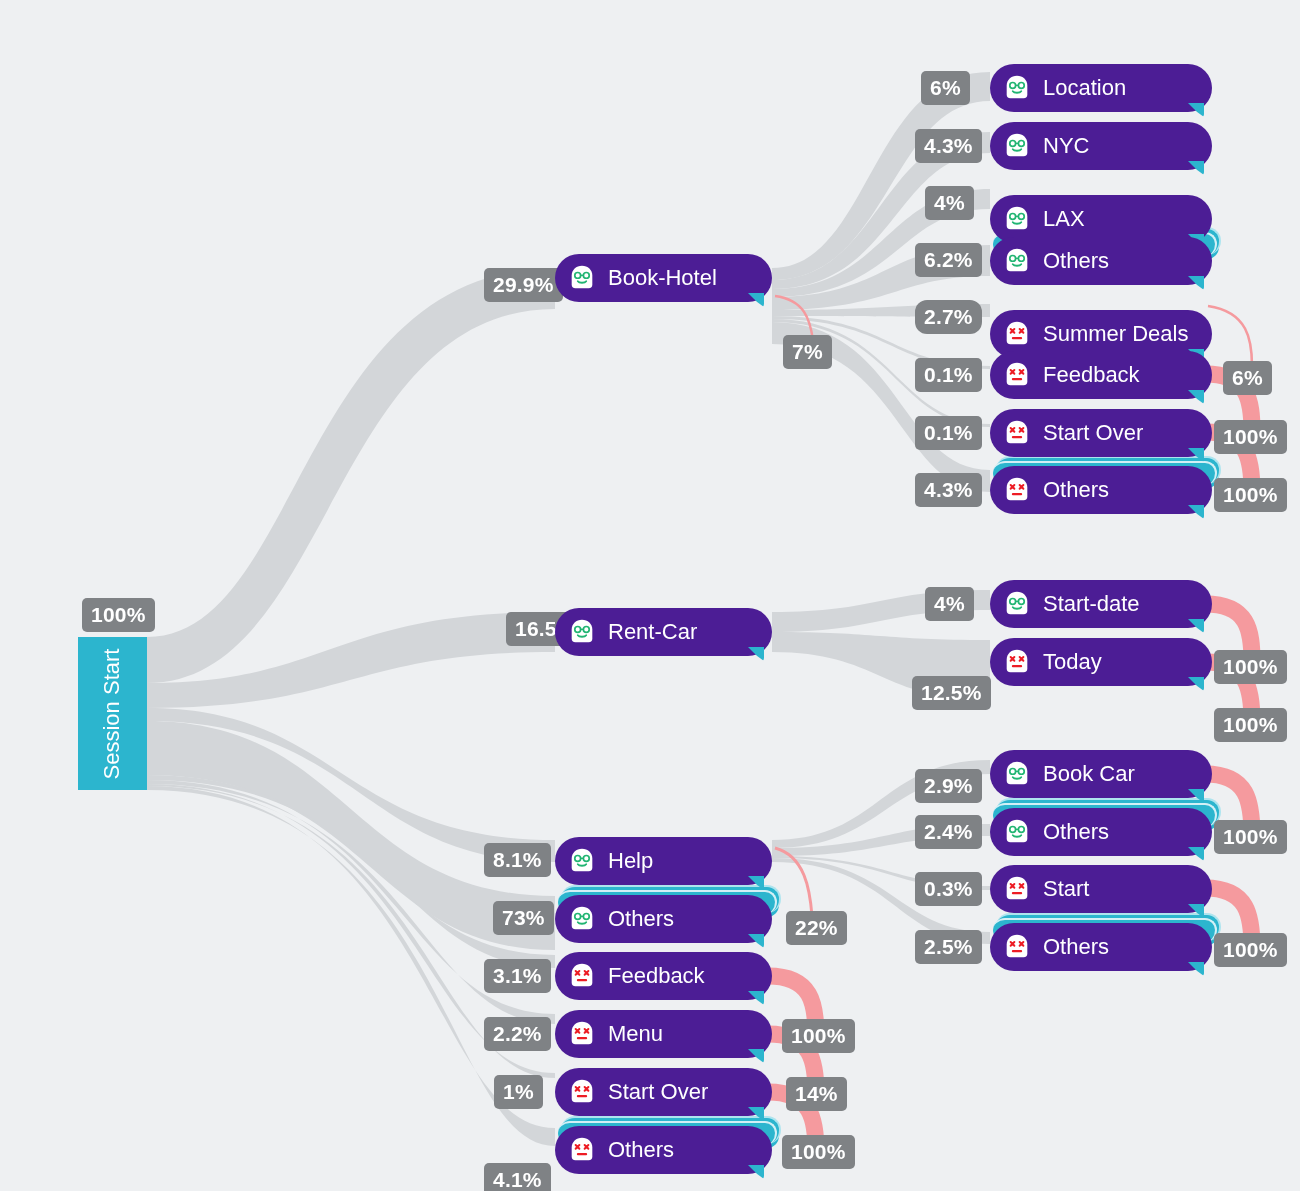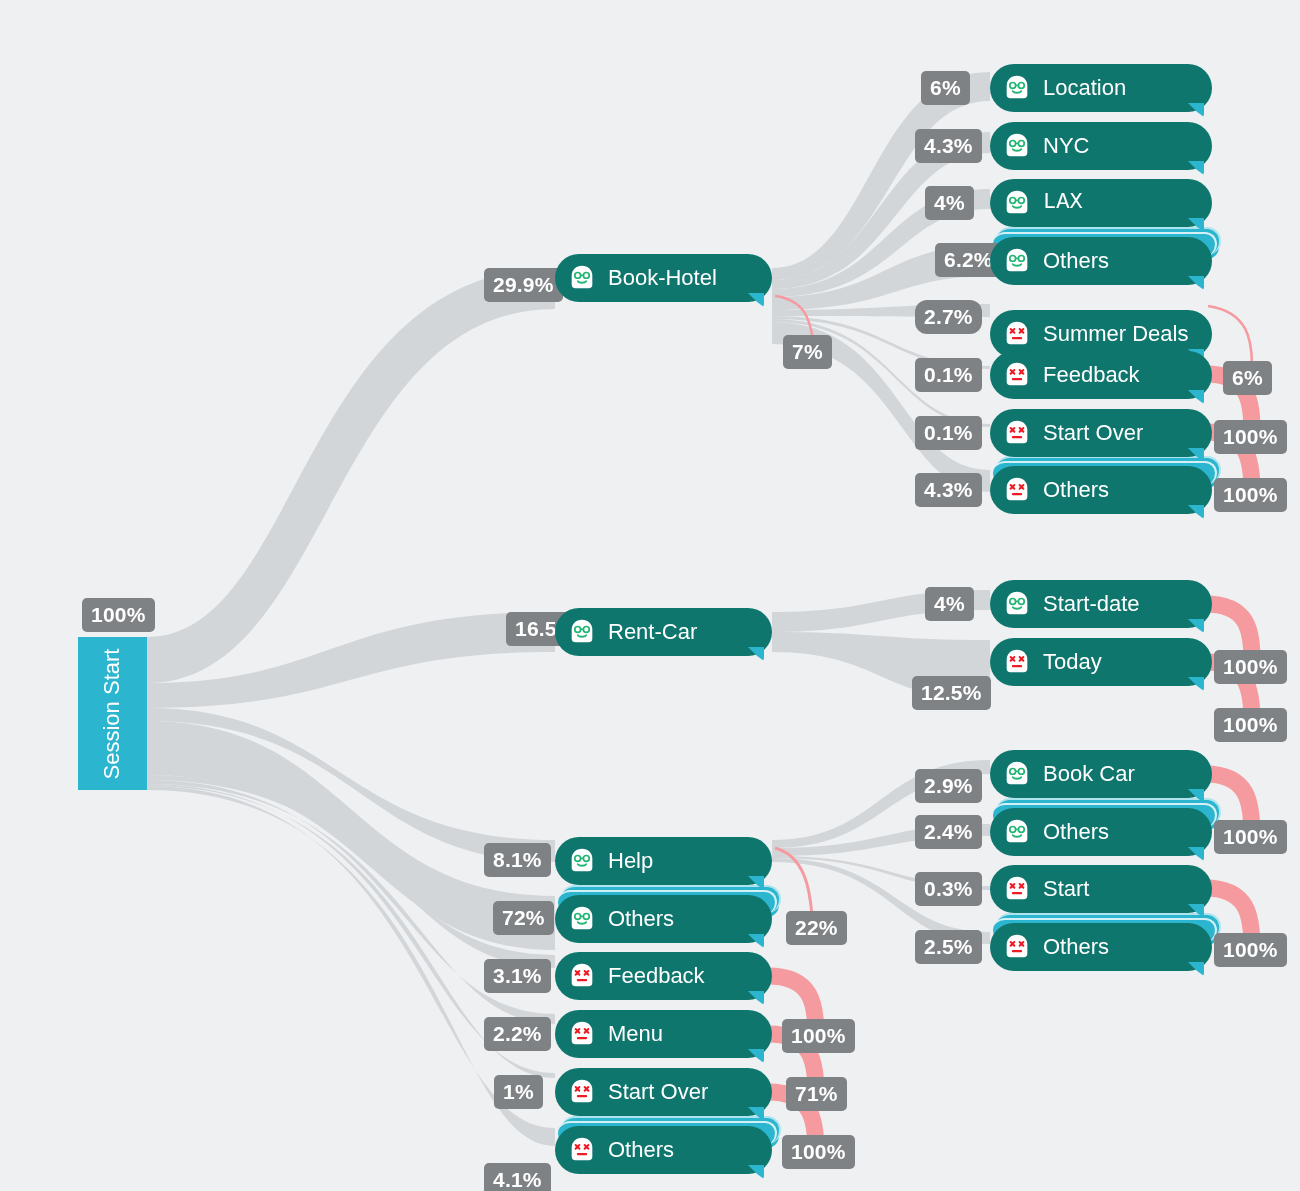--- a/index.html
+++ b/index.html
@@ -26,21 +26,21 @@
     padding:0 9px;
     box-sizing:border-box;
     white-space:nowrap;
   }
   .badge.right{background:#7f8285;}
 
   
   .node{
     position:absolute;
     height:48px;
-    background:#0f766e;
+    background:#4c1d95;
     border-radius:24px;
     display:flex;align-items:center;
     padding-left:12px;
     box-sizing:border-box;
     color:#ffffff;
     font-size:22px;
     white-space:nowrap;
   }
   .node .lbl{margin-left:11px;margin-top:-1px;}
   
@@ -204,21 +204,21 @@
     <svg class="avatar" viewBox="0 0 32 32">
       <path d="M16 3c6.2 0 11 4.4 11 10.4V23a4 4 0 0 1-4 4H9a4 4 0 0 1-4-4v-9.6C5 7.4 9.8 3 16 3z" fill="#fff"></path>
       <circle cx="11.4" cy="13.2" r="3.1" fill="none" stroke="#22b573" stroke-width="1.8"></circle>
       <circle cx="20.6" cy="13.2" r="3.1" fill="none" stroke="#22b573" stroke-width="1.8"></circle>
       <path d="M14.5 13.2h3" stroke="#22b573" stroke-width="1.7"></path>
       <path d="M11.5 19.5c1.4 2.1 7.6 2.1 9 0" stroke="#22b573" stroke-width="1.9" fill="none" stroke-linecap="round"></path>
     </svg>
     <span class="lbl">Help</span>
   </div>
 
-  <div class="badge" style="left:493px;top:901px;">72%</div>
+  <div class="badge" style="left:493px;top:901px;">73%</div>
   <div class="node stack" style="left:555px;top:895px;width:217px;">
     <span class="deck2"></span>
     <svg class="avatar" viewBox="0 0 32 32">
       <path d="M16 3c6.2 0 11 4.4 11 10.4V23a4 4 0 0 1-4 4H9a4 4 0 0 1-4-4v-9.6C5 7.4 9.8 3 16 3z" fill="#fff"></path>
       <circle cx="11.4" cy="13.2" r="3.1" fill="none" stroke="#22b573" stroke-width="1.8"></circle>
       <circle cx="20.6" cy="13.2" r="3.1" fill="none" stroke="#22b573" stroke-width="1.8"></circle>
       <path d="M14.5 13.2h3" stroke="#22b573" stroke-width="1.7"></path>
       <path d="M11.5 19.5c1.4 2.1 7.6 2.1 9 0" stroke="#22b573" stroke-width="1.9" fill="none" stroke-linecap="round"></path>
     </svg>
     <span class="lbl">Others</span>
@@ -290,32 +290,32 @@
       <path d="M16 3c6.2 0 11 4.4 11 10.4V23a4 4 0 0 1-4 4H9a4 4 0 0 1-4-4v-9.6C5 7.4 9.8 3 16 3z" fill="#fff"></path>
       <circle cx="11.4" cy="13.2" r="3.1" fill="none" stroke="#22b573" stroke-width="1.8"></circle>
       <circle cx="20.6" cy="13.2" r="3.1" fill="none" stroke="#22b573" stroke-width="1.8"></circle>
       <path d="M14.5 13.2h3" stroke="#22b573" stroke-width="1.7"></path>
       <path d="M11.5 19.5c1.4 2.1 7.6 2.1 9 0" stroke="#22b573" stroke-width="1.9" fill="none" stroke-linecap="round"></path>
     </svg>
     <span class="lbl">NYC</span>
   </div>
 
   <div class="badge" style="left:925px;top:186px;">4%</div>
-  <div class="node" style="left:990px;top:179px;width:222px;font-family:Liberation Mono, monospace;">
+  <div class="node" style="left:990px;top:195px;width:222px;">
     <svg class="avatar" viewBox="0 0 32 32">
       <path d="M16 3c6.2 0 11 4.4 11 10.4V23a4 4 0 0 1-4 4H9a4 4 0 0 1-4-4v-9.6C5 7.4 9.8 3 16 3z" fill="#fff"></path>
       <circle cx="11.4" cy="13.2" r="3.1" fill="none" stroke="#22b573" stroke-width="1.8"></circle>
       <circle cx="20.6" cy="13.2" r="3.1" fill="none" stroke="#22b573" stroke-width="1.8"></circle>
       <path d="M14.5 13.2h3" stroke="#22b573" stroke-width="1.7"></path>
       <path d="M11.5 19.5c1.4 2.1 7.6 2.1 9 0" stroke="#22b573" stroke-width="1.9" fill="none" stroke-linecap="round"></path>
     </svg>
     <span class="lbl">LAX</span>
   </div>
 
-  <div class="badge" style="left:915px;top:243px;margin-left:20px;">6.2%</div>
+  <div class="badge" style="left:915px;top:243px;">6.2%</div>
   <div class="node stack" style="left:990px;top:237px;width:222px;">
     <span class="deck2"></span>
     <svg class="avatar" viewBox="0 0 32 32">
       <path d="M16 3c6.2 0 11 4.4 11 10.4V23a4 4 0 0 1-4 4H9a4 4 0 0 1-4-4v-9.6C5 7.4 9.8 3 16 3z" fill="#fff"></path>
       <circle cx="11.4" cy="13.2" r="3.1" fill="none" stroke="#22b573" stroke-width="1.8"></circle>
       <circle cx="20.6" cy="13.2" r="3.1" fill="none" stroke="#22b573" stroke-width="1.8"></circle>
       <path d="M14.5 13.2h3" stroke="#22b573" stroke-width="1.7"></path>
       <path d="M11.5 19.5c1.4 2.1 7.6 2.1 9 0" stroke="#22b573" stroke-width="1.9" fill="none" stroke-linecap="round"></path>
     </svg>
     <span class="lbl">Others</span>
@@ -439,16 +439,16 @@
 
   <div class="badge right" style="left:1223px;top:361px;">6%</div>
   <div class="badge right" style="left:1214px;top:420px;">100%</div>
   <div class="badge right" style="left:1214px;top:478px;">100%</div>
   <div class="badge right" style="left:1214px;top:650px;">100%</div>
   <div class="badge right" style="left:1214px;top:708px;">100%</div>
   <div class="badge right" style="left:1214px;top:820px;">100%</div>
   <div class="badge right" style="left:1214px;top:933px;">100%</div>
 
   <div class="badge right" style="left:782px;top:1019px;">100%</div>
-  <div class="badge right" style="left:786px;top:1077px;">71%</div>
+  <div class="badge right" style="left:786px;top:1077px;">14%</div>
   <div class="badge right" style="left:782px;top:1135px;">100%</div>
 
 </div>
 
 </body></html>

